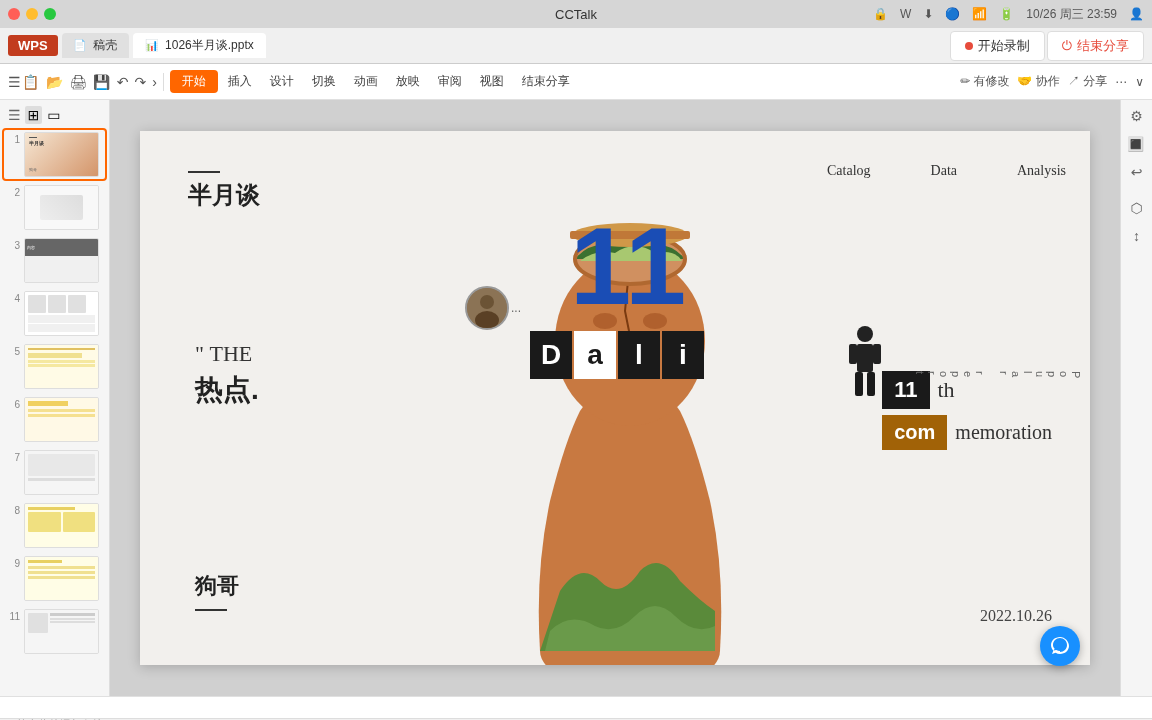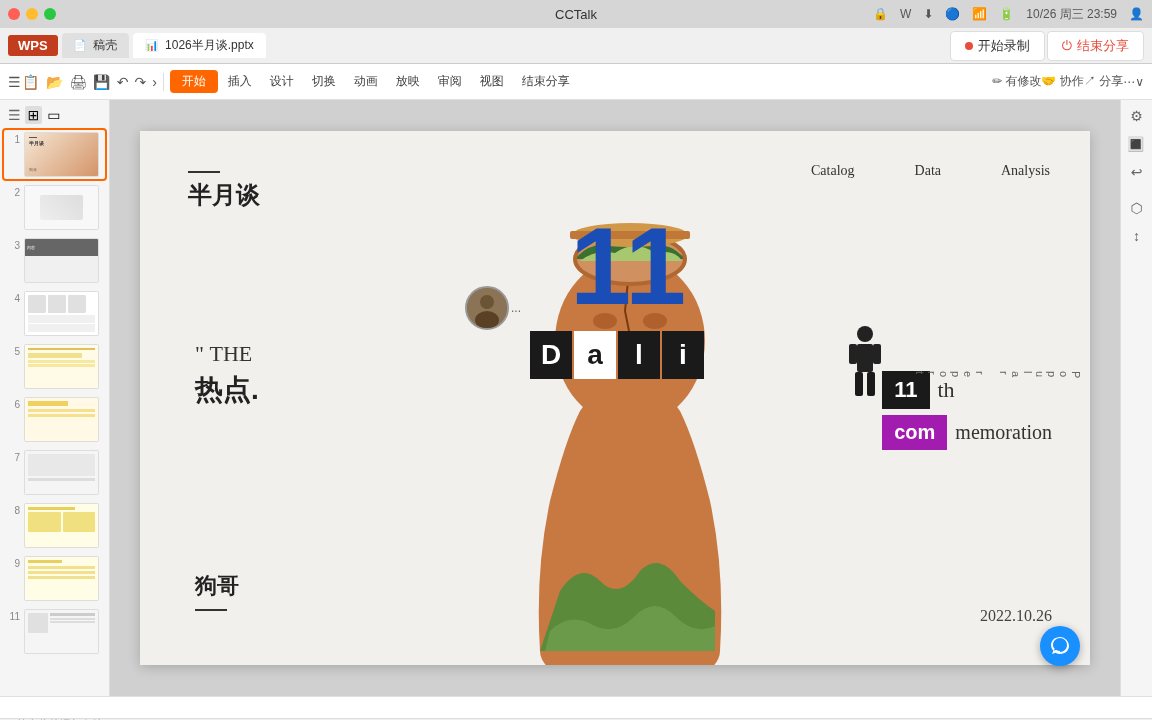--- a/index.html
+++ b/index.html
@@ -89,21 +89,21 @@
       padding: 3px 8px;
       font-size: 12px;
       color: #404040;
       cursor: pointer;
       border-radius: 3px;
     }
     .toolbar-btn.active { background: #ff6600; color: white; border-radius: 4px; padding: 3px 12px; }
     .toolbar-separator { width: 1px; height: 18px; background: #ddd; margin: 0 4px; }
     .toolbar-icons { display: flex; align-items: center; gap: 6px; }
     .toolbar-icon { font-size: 14px; color: #555; cursor: pointer; }
-    .toolbar-right { margin-left: auto; display: flex; align-items: center; gap: 0; font-size: 12px; color: #555; }
+    .toolbar-right { margin-left: auto; display: flex; align-items: center; gap: 8px; font-size: 12px; color: #555; }
 
     
     .main-layout {
       display: flex;
       height: calc(720px - 28px - 36px - 36px - 24px);
     }
 
     
     .slide-panel {
       width: 110px;
@@ -183,21 +183,21 @@
     .right-panel-icon {
       font-size: 14px;
       color: #666;
       cursor: pointer;
     }
 
     
     .slide-nav {
       position: absolute;
       top: 32px;
-      right: 40px;
+      right: 24px;
       display: flex;
       gap: 60px;
       font-size: 14px;
       color: #333;
       font-family: serif;
     }
 
     .slide-title-area {
       position: absolute;
       top: 40px;
@@ -339,21 +339,21 @@
       font-family: serif;
     }
     .commemoration-line2 {
       display: flex;
       align-items: center;
       gap: 8px;
       margin-top: 6px;
       margin-left: 0;
     }
     .com-badge {
-      background: #a21caf;
+      background: #a16207;
       color: white;
       font-size: 20px;
       font-weight: bold;
       padding: 6px 12px;
     }
     .memoration-text {
       font-size: 20px;
       color: #333;
       font-family: serif;
     }

